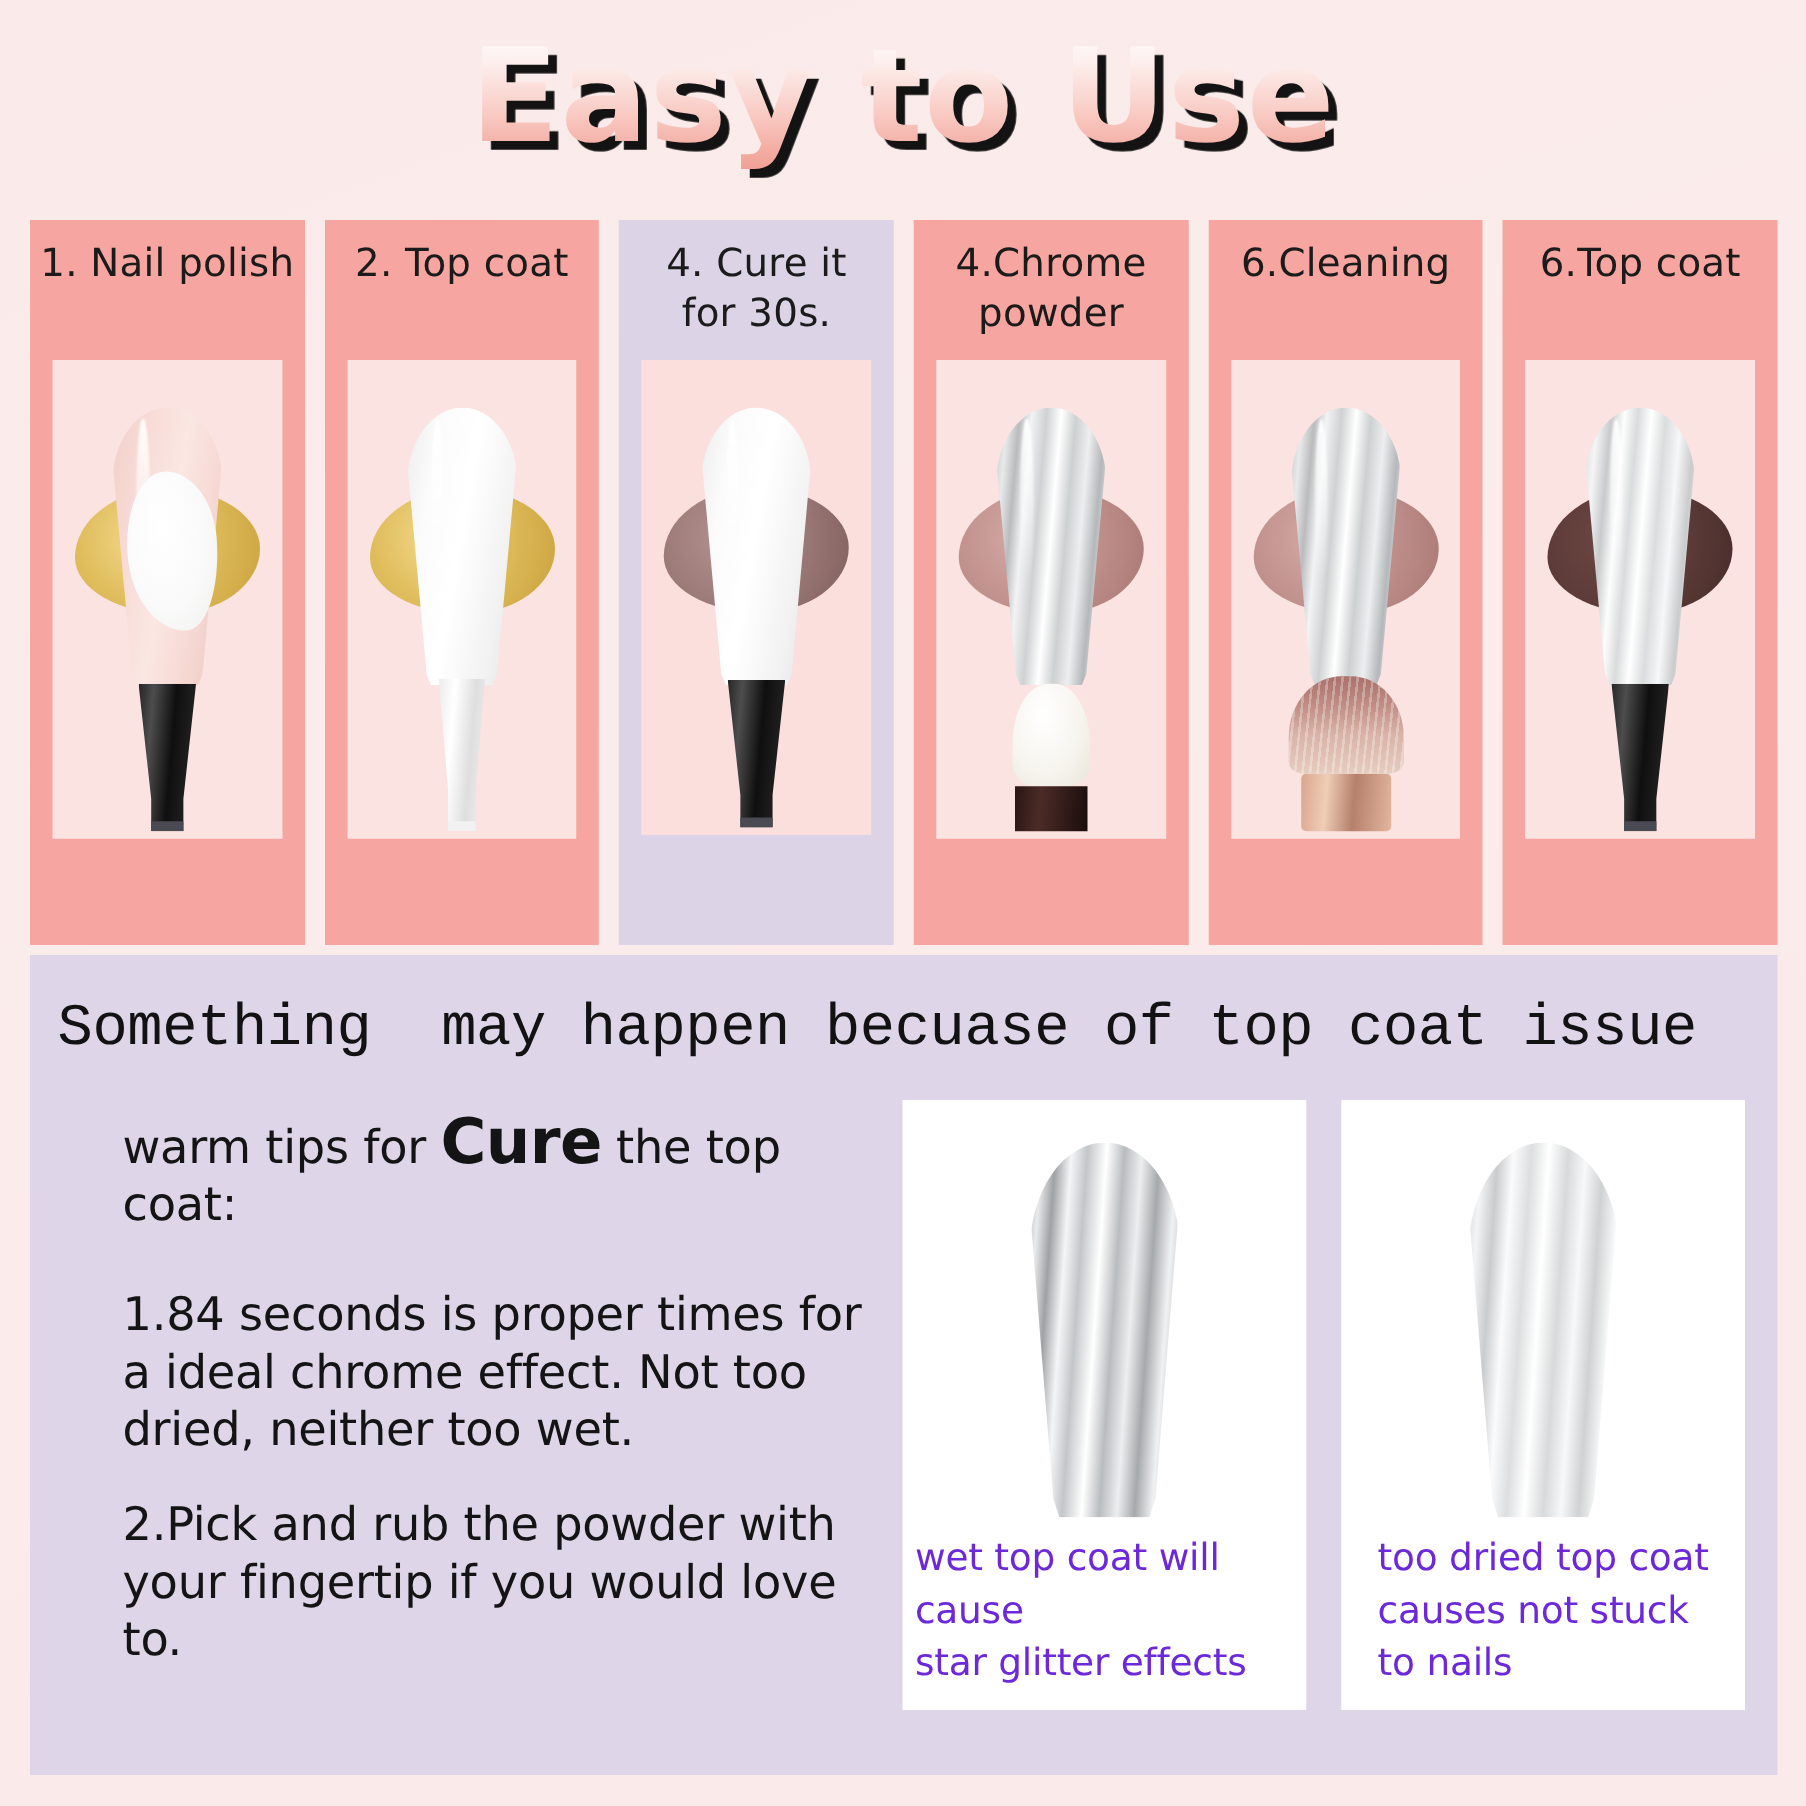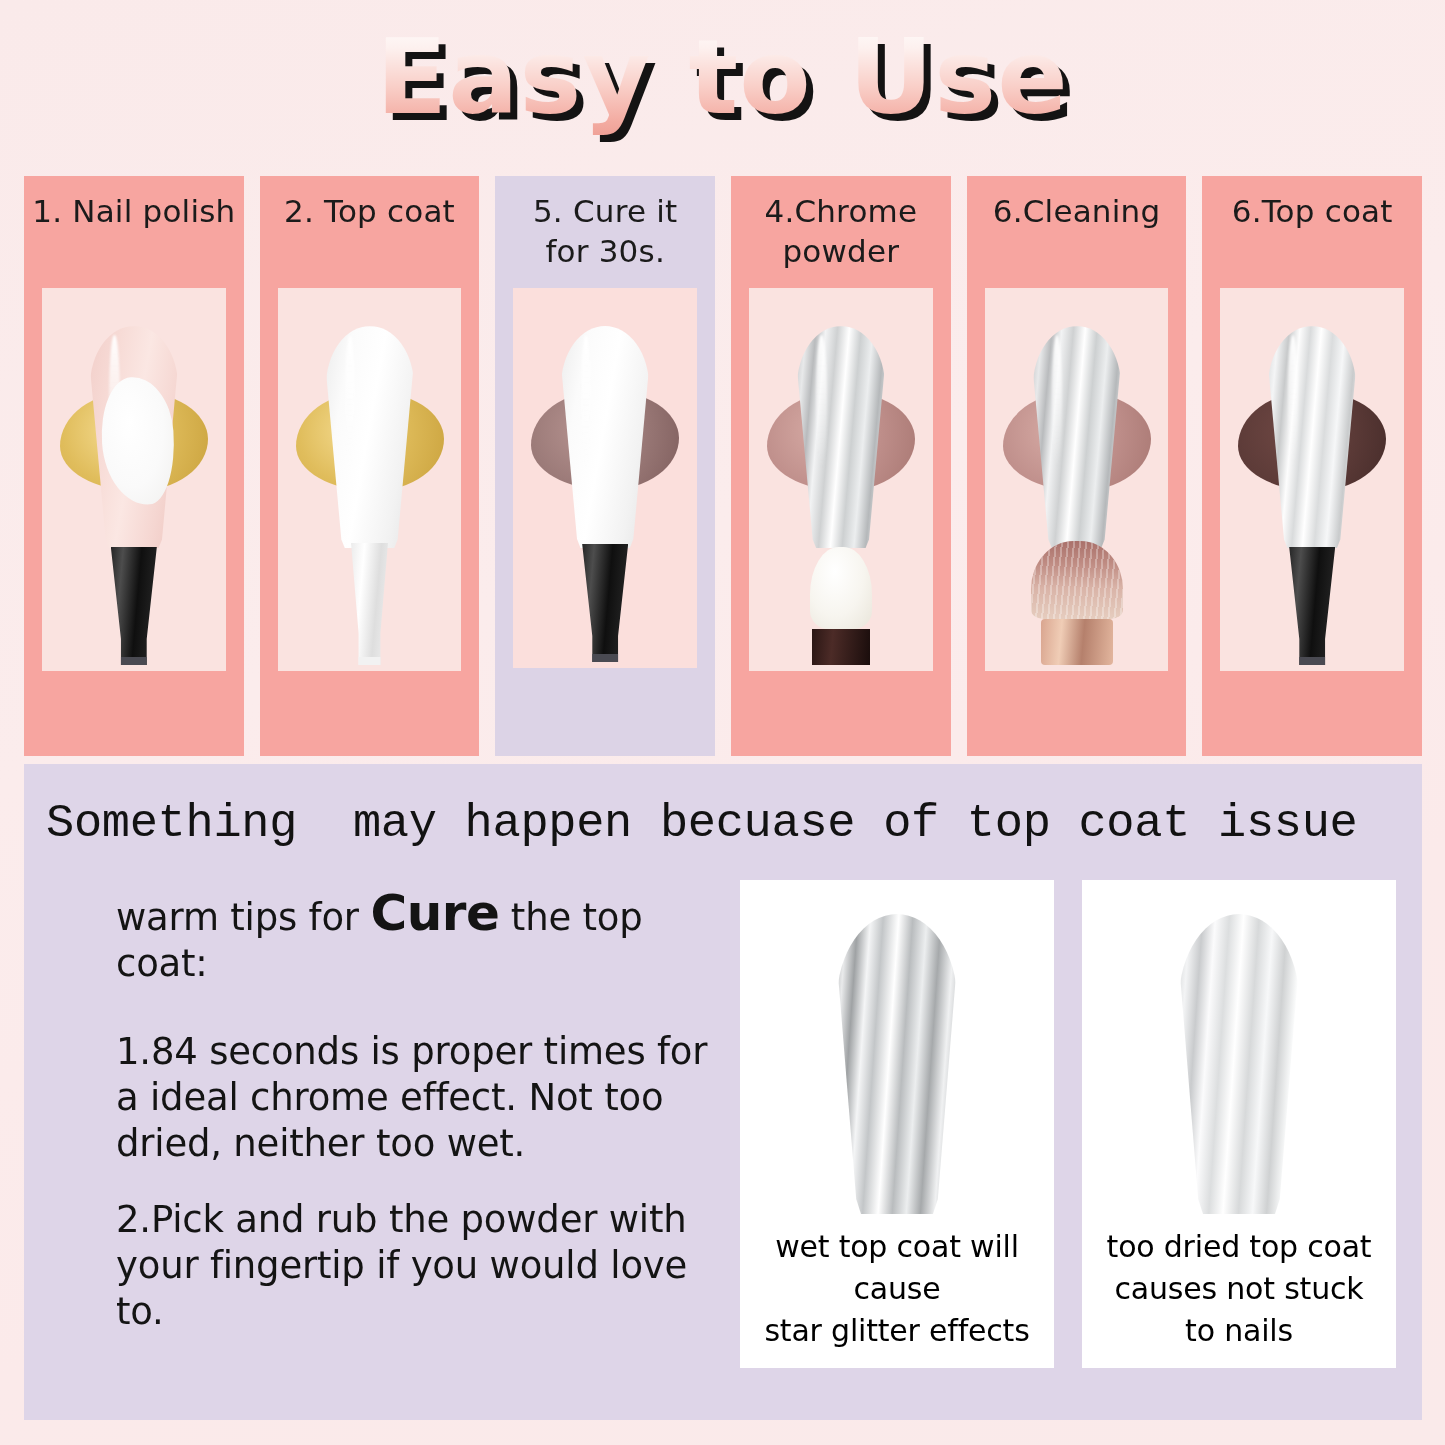--- a/index.html
+++ b/index.html
@@ -222,21 +222,21 @@
     font-size: 47px;
     line-height: 56px;
     color: #121212;
     padding: 32px 8px 0 22px;
     white-space: pre;
     letter-spacing: -.3px;
   }
 
   .panel-body {
     display: flex;
-    padding: 28px 26px 0 44px;
+    padding: 28px 26px 0 26px;
     gap: 24px;
   }
 
   .tips {
     width: 648px;
     flex: 0 0 648px;
     padding-left: 48px;
     padding-top: 10px;
   }
   .tips p {
@@ -284,25 +284,25 @@
       #eceeef 64%, #a6a9ab 74%, #f0f1f2 84%, #bbbec0 93%, #d7d9da 100%);
   }
   .nailbig.pearl {
     background: linear-gradient(94deg,
       #d4d6d7 0%, #f3f4f5 8%, #c9cbcd 17%, #fbfbfc 26%,
       #dcdedf 36%, #ffffff 46%, #d7d9da 57%,
       #f7f8f9 67%, #cfd1d2 77%, #fafbfb 87%, #d9dbdc 100%);
   }
   .example .cap {
     margin-top: auto;
-    text-align: center;
+    text-align: left;
     font-family: "DejaVu Sans", sans-serif;
     font-size: 30px;
     line-height: 42px;
-    color: #000000;
+    color: #6d28d9;
     letter-spacing: -.2px;
     white-space: pre-line;
   }
 </style>
 </head>
 <body>
 
 <div class="title-wrap">
   <span class="title">Easy to Use</span>
 </div>
@@ -326,21 +326,21 @@
     <div class="photo">
       <div class="swatch gold"></div>
       <div class="nail white">
         <div class="nail-gloss"></div>
       </div>
       <div class="tool brush-white"></div>
     </div>
   </div>
 
   <div class="step-card lavender">
-    <div class="step-label">5. Cure it
+    <div class="step-label">4. Cure it
 for 30s.</div>
     <div class="photo">
       <div class="swatch mauve"></div>
       <div class="nail white">
         <div class="nail-gloss"></div>
       </div>
       <div class="tool brush-black"></div>
     </div>
   </div>
 

